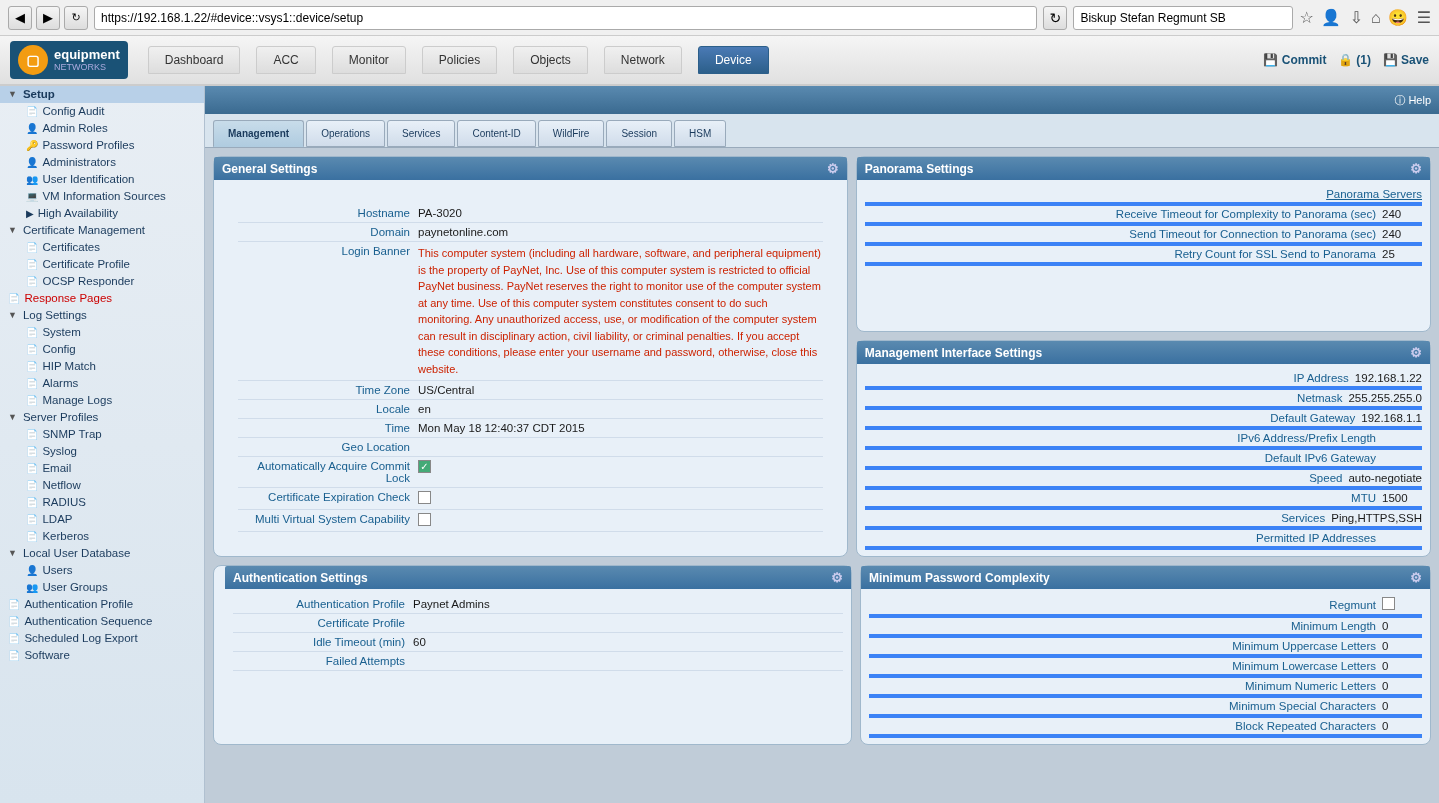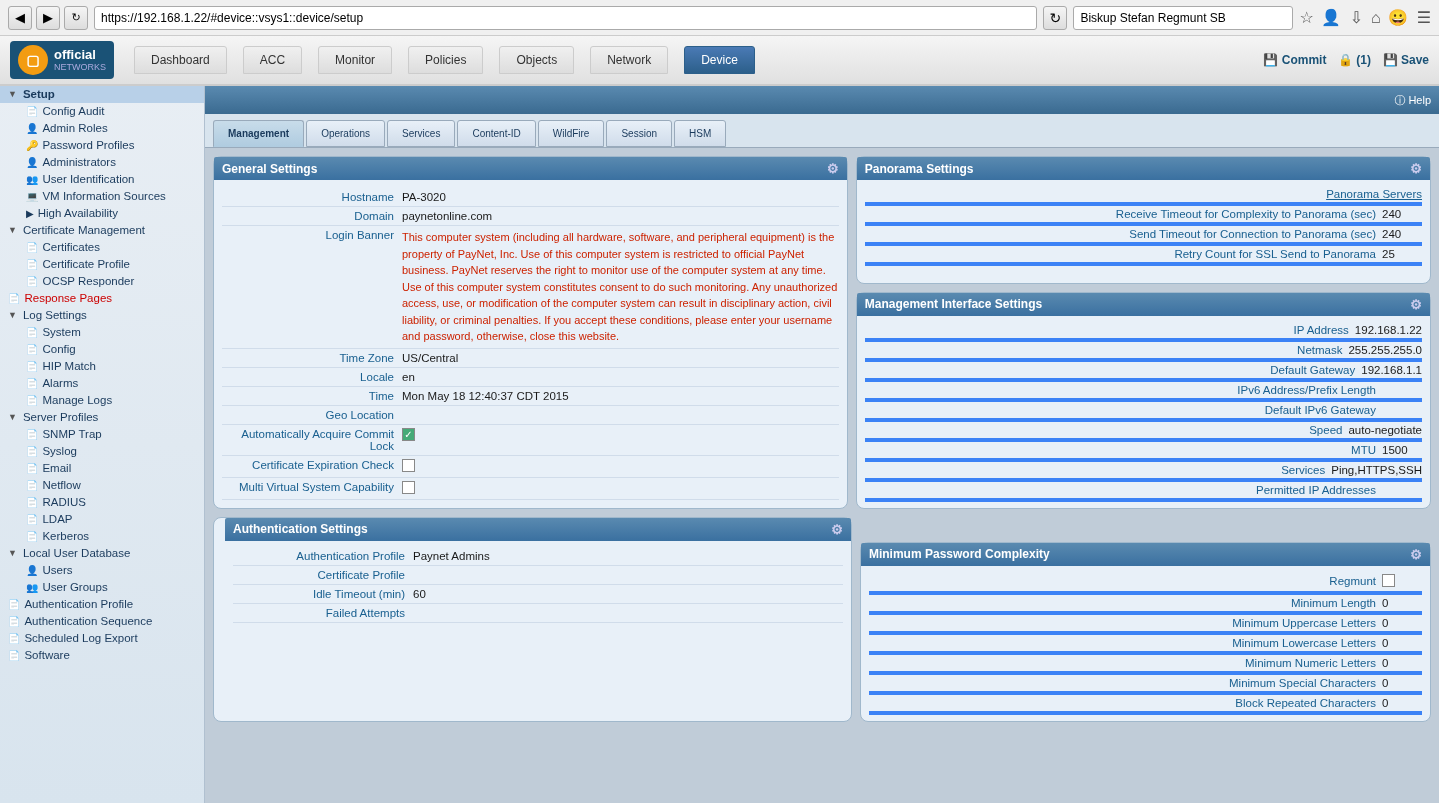--- a/index.html
+++ b/index.html
@@ -154,21 +154,21 @@
     }
     .checkbox-checked { background: #4a7; color: white; }
 
     
     .sidebar::-webkit-scrollbar, .content-area::-webkit-scrollbar { width: 8px; }
     .sidebar::-webkit-scrollbar-track, .content-area::-webkit-scrollbar-track { background: #c8d8e8; }
     .sidebar::-webkit-scrollbar-thumb, .content-area::-webkit-scrollbar-thumb { background: #7090a8; border-radius: 4px; }
 
     .general-settings-body {
       display: flex;
-      padding: 8px;
+      padding: 24px;
     }
     .general-settings-fields {
       flex: 1;
     }
 
     .panorama-body { padding: 6px 8px; }
     .mgmt-body { padding: 6px 8px; }
     .minpwd-body { padding: 6px 8px; }
     .auth-body { padding: 6px 8px; }
 
@@ -209,21 +209,21 @@
     <span>⌂</span>
     <span>😀</span>
     <span>☰</span>
   </div>
 </div>
 
 <div class="app-header">
   <div class="logo-area">
     <div class="logo-icon">▢</div>
     <div>
-      <div class="logo-text">official</div>
+      <div class="logo-text">equipment</div>
       <div class="logo-sub">NETWORKS</div>
     </div>
   </div>
   <div class="nav-tabs">
     <div class="nav-tab">Dashboard</div>
     <div class="nav-tab">ACC</div>
     <div class="nav-tab">Monitor</div>
     <div class="nav-tab">Policies</div>
     <div class="nav-tab">Objects</div>
     <div class="nav-tab">Network</div>
@@ -569,21 +569,21 @@
               <div class="general-field-label">Idle Timeout (min)</div>
               <div class="general-field-value">60</div>
             </div>
             <div class="general-field-row">
               <div class="general-field-label">Failed Attempts</div>
               <div class="general-field-value"></div>
             </div>
           </div>
         </div>
 
-        <div class="panel" style="flex: 1; margin-top: 25px;">
+        <div class="panel" style="flex: 1;">
           <div class="panel-header">
             <span>Minimum Password Complexity</span>
             <span class="panel-gear">⚙</span>
           </div>
           <div class="minpwd-body">
             <div class="pano-field-row">
               <span class="pano-field-label">Regmunt</span>
               <span class="pano-field-value">
                 <div class="checkbox-input" style="display:inline-flex;"></div>
               </span>

